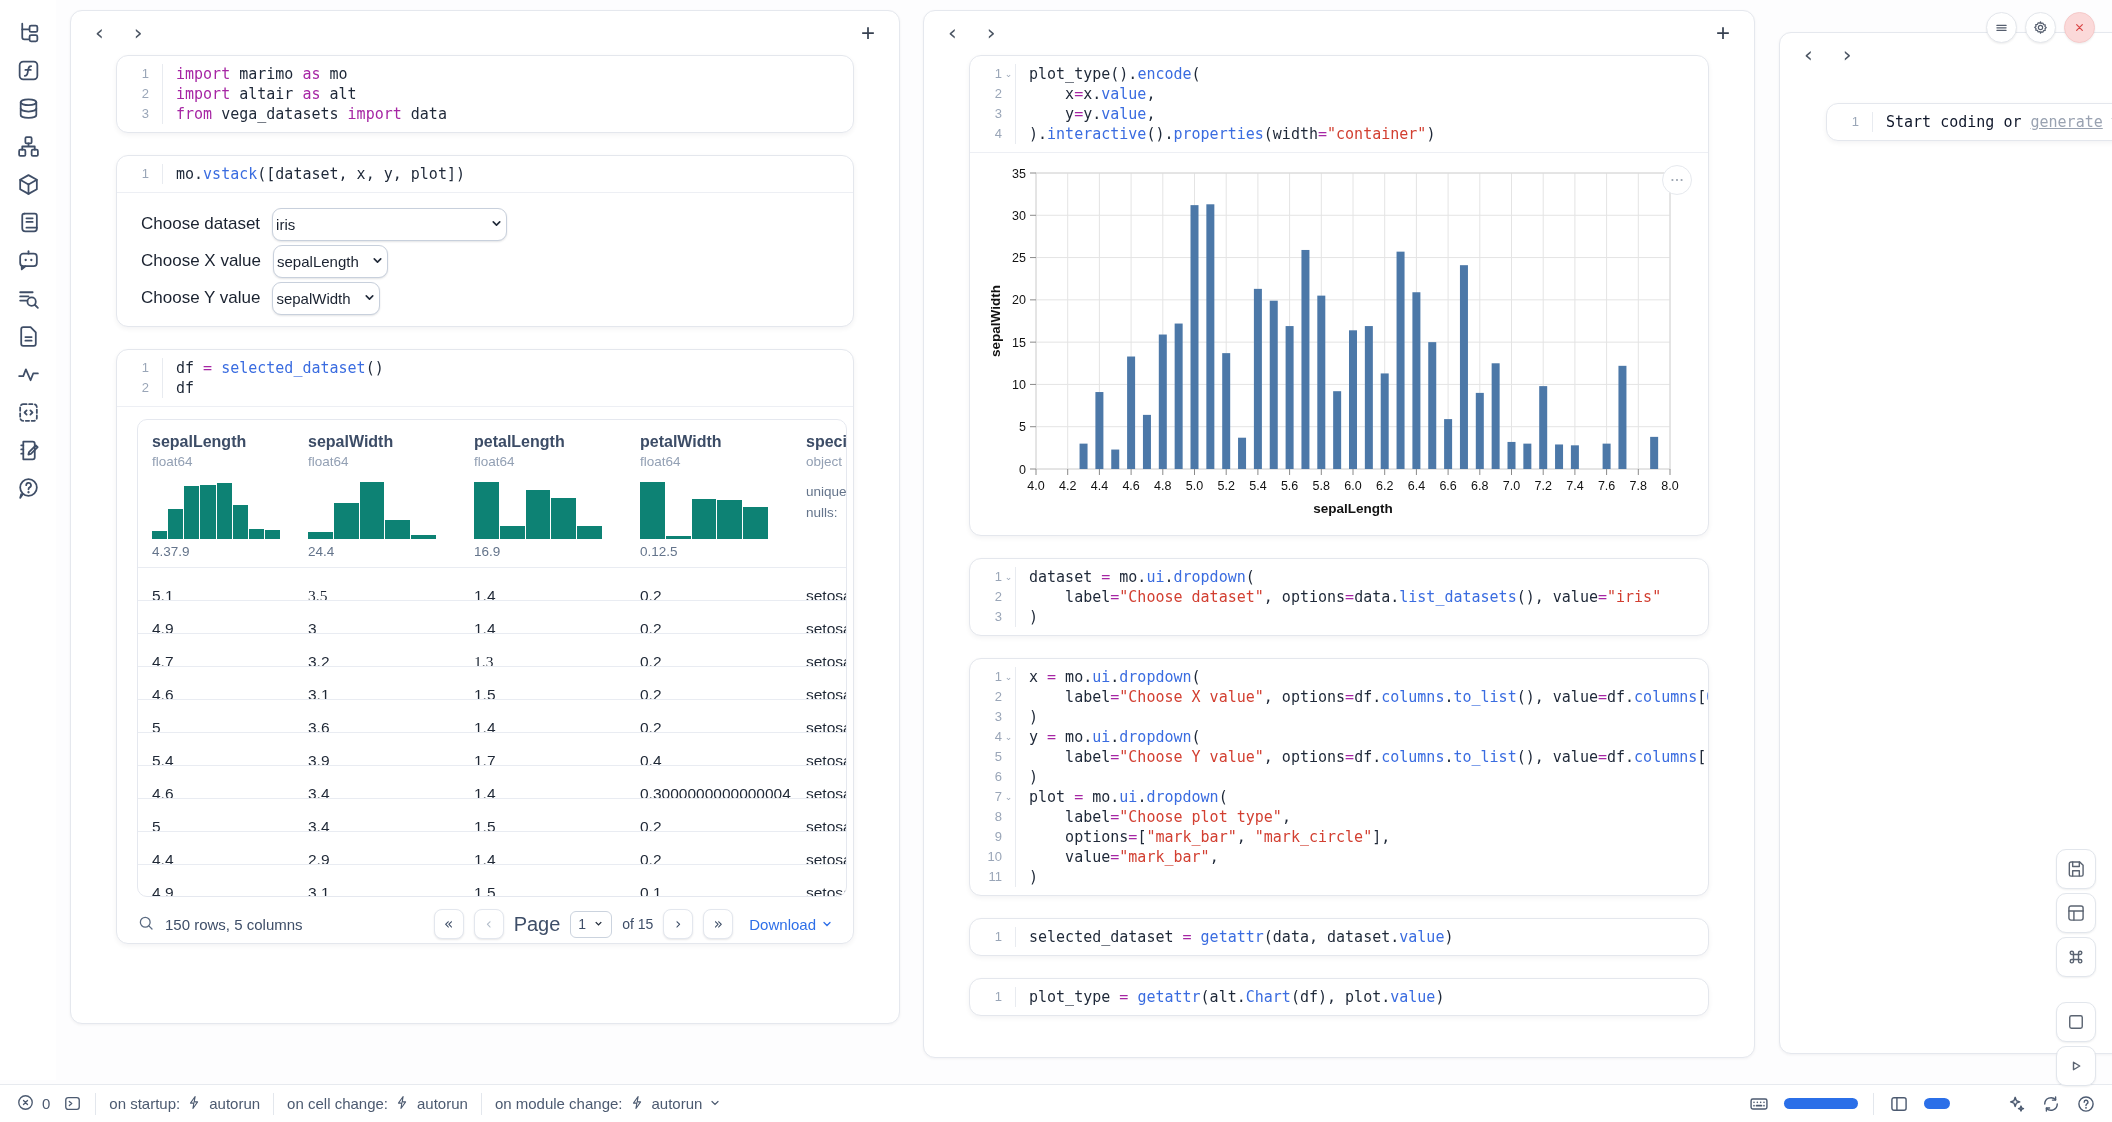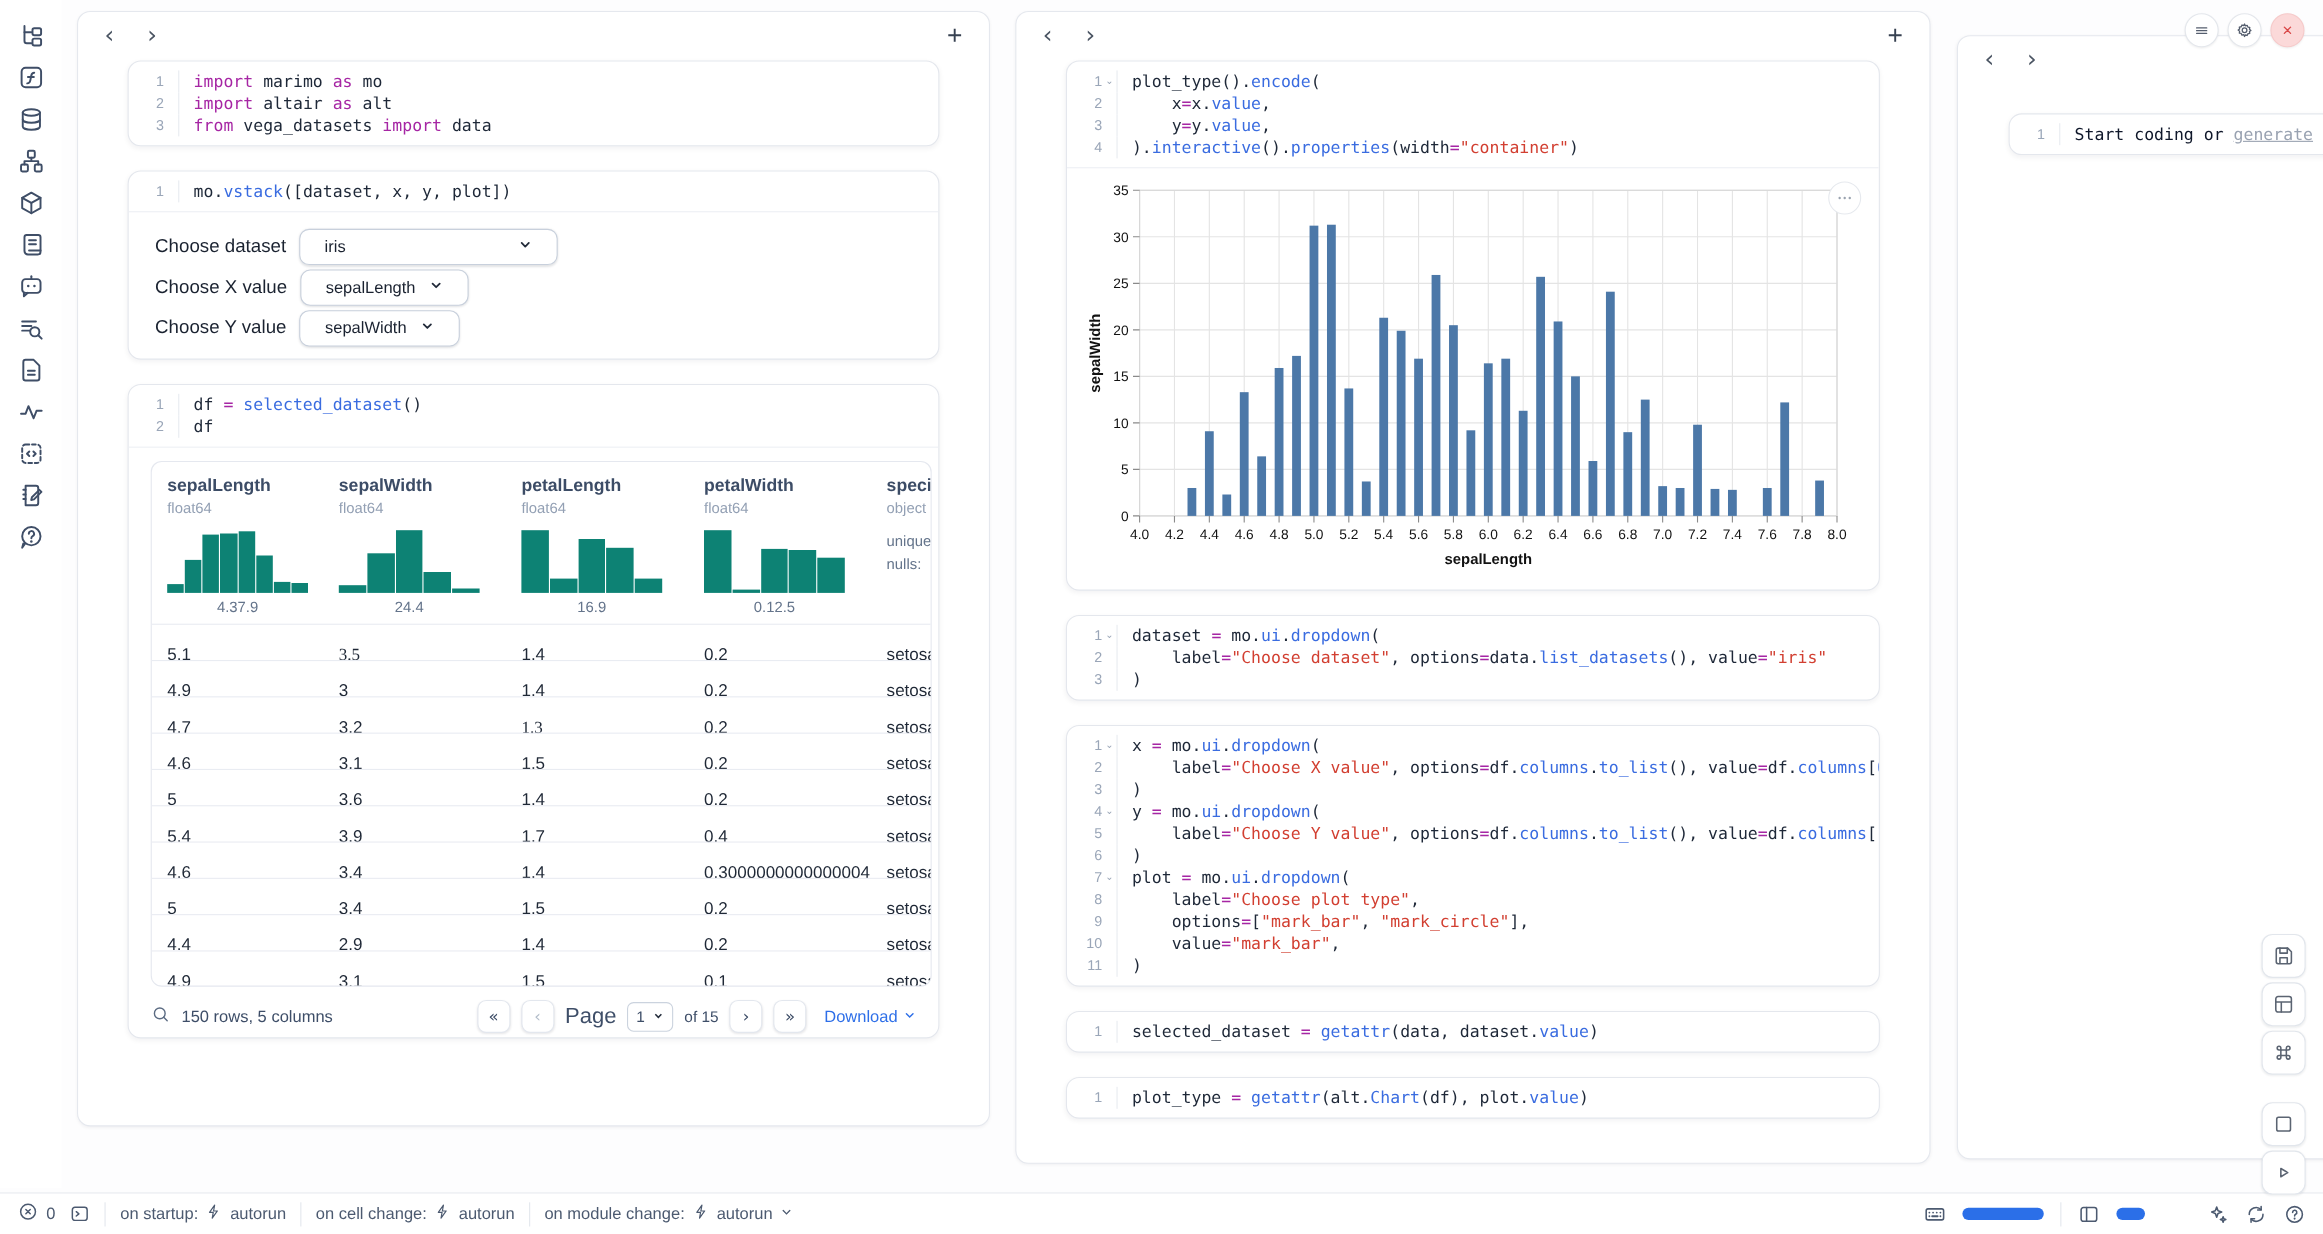--- a/index.html
+++ b/index.html
@@ -26,33 +26,33 @@
 .gfold{width:13px;font-size:9px;color:#9aa6b8;text-align:center;font-family:"DejaVu Sans",sans-serif}
 .ct{padding-left:13px;white-space:pre}
 .tk-k{color:#a626a4}.tk-f{color:#3a6ce0}.tk-s{color:#d23f31}.tk-num{color:#3a6ce0}.tk-d{color:#1e2838}
 .tk-ph{color:#0f172a}.tk-phl{color:#99a2b1;text-decoration:underline}
 .out{border-top:1px solid #edeff4}
 
 .ctrl-wrap{padding:14px 24px 8px}
 .ctrl-row{display:flex;align-items:center;height:34px;margin-bottom:3px;font-size:17px;color:#1a2230}
 .select{display:inline-flex;align-items:center;justify-content:space-between;gap:12px;
   border:1px solid #c8d0dc;border-radius:9px;box-shadow:0 1px 2px rgba(16,24,40,.12);
-  padding:6px 22px;font-size:15px;color:#1a2230;background:#fff;cursor:pointer;margin-left:12px;height:33px}
+  padding:6px 3px;font-size:15px;color:#1a2230;background:#fff;cursor:pointer;margin-left:12px;height:33px}
 .select svg{flex:none}
 
 .tbox{margin:12px 10px 0 20px;border:1px solid #e5e8ef;border-radius:10px;overflow:hidden;
   position:relative;height:478px;width:710px}
 .tinner{position:absolute;left:0;top:0;width:860px}
 .thead{position:relative;height:147px}
 .hcol{position:absolute;top:13px}
 .hname{font-size:16px;font-weight:bold;color:#3c4c66}
 .htype{font-size:13.5px;color:#93a0b4;margin-top:3px}
 .hist{display:flex;align-items:flex-end;gap:1px;height:60px;margin-top:10px;width:128px}
 .hb{flex:1;background:#0d8274;cursor:pointer}
-.hrange{display:flex;justify-content:center;font-size:13.5px;color:#64748b;margin-top:5px;width:128px}
+.hrange{display:flex;justify-content:flex-start;font-size:13.5px;color:#64748b;margin-top:5px;width:128px}
 .hstats{font-size:13.5px;color:#64748b;margin-top:12px;line-height:21px}
 .trow{position:relative;height:33px;border-top:1px solid #e9ecf2;cursor:pointer}
 .trow span{position:absolute;top:12px;line-height:32px;font-size:15.5px;color:#1f2836;white-space:nowrap}
 .tfoot{display:flex;align-items:center;margin:8px 20px 0;height:38px;gap:10px;font-size:15px;color:#3e4e68}
 .pgbtn{width:30px;height:30px;border:1px solid #e3e7ee;border-radius:8px;background:#fff;flex:none;
   box-shadow:0 1px 2px rgba(16,24,40,.1);display:flex;align-items:center;justify-content:center;
   font-size:15px;color:#3c4c66;cursor:pointer;font-family:"DejaVu Sans",sans-serif}
 .pgbtn.dim{color:#b3bdca}
 .page-select{border:1px solid #cbd3de;border-radius:6px;height:27px;padding:0 7px;display:flex;
   align-items:center;gap:7px;font-size:14px;background:#fff;cursor:pointer}

